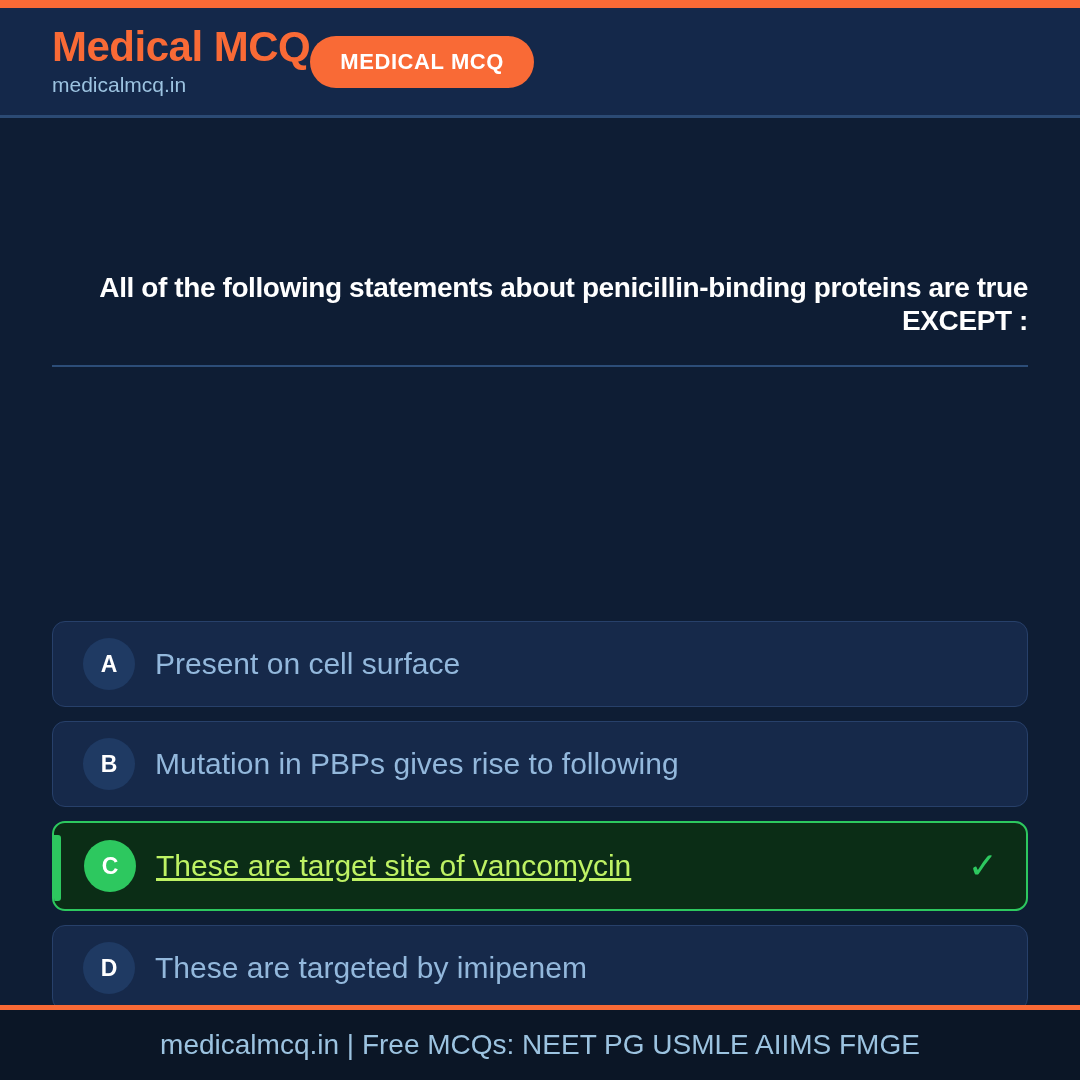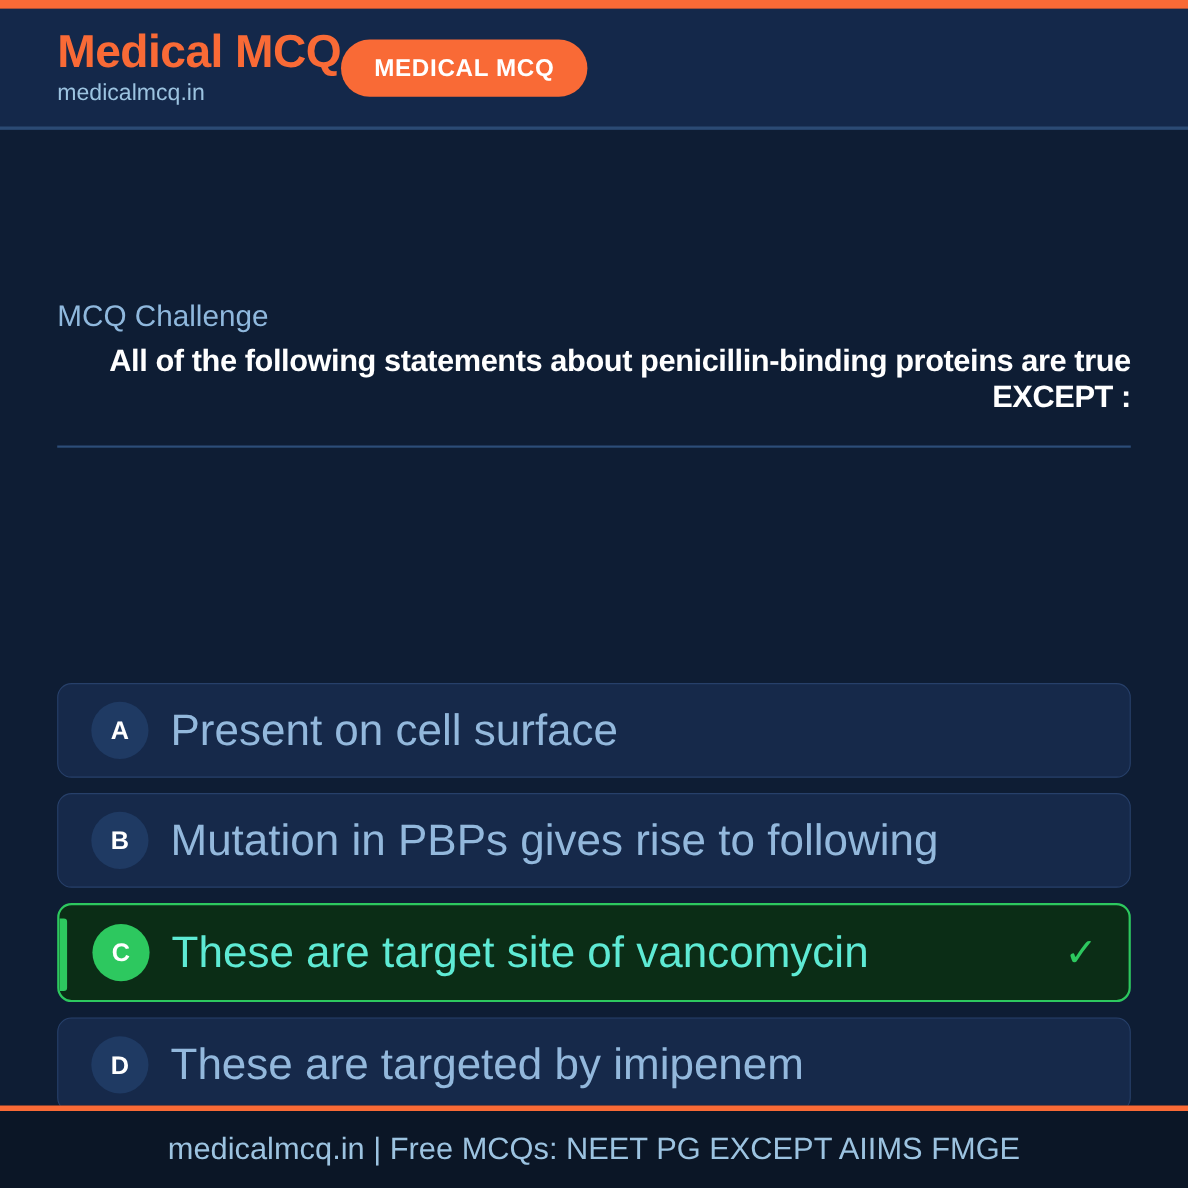--- a/index.html
+++ b/index.html
@@ -90,23 +90,23 @@
   .opt-badge {
     width:52px; height:52px; min-width:52px;
     border-radius:50%;
     background:#1f3a63; color:#ffffff;
     font-size:23px; font-weight:bold;
     display:flex; align-items:center; justify-content:center;
     margin-right:20px;
   }
   .option.correct .opt-badge { background:#2dc85f; color:#ffffff; }
   .opt-text {
-    font-size:40px; color:#93b8dc; line-height:1.2; flex:1;
+    font-size:30px; color:#93b8dc; line-height:1.2; flex:1;
   }
-  .option.correct .opt-text { color:#5eead4; }
+  .option.correct .opt-text { color:#bef264;text-decoration:underline; }
   .opt-check {
     font-size:36px; color:#2dc85f; line-height:1;
     margin-left:16px; display:none;
   }
   .option.correct .opt-check { display:block; }
 
   
   #footer {
     position:absolute; bottom:0; left:0;
     width:1080px; height:75px;
@@ -127,21 +127,20 @@
   <div id="brand-block">
     <div id="brand-title">Medical MCQ</div>
     <div id="brand-subtitle">medicalmcq.in</div>
   </div>
   <div id="header-badge">MEDICAL MCQ</div>
 </div>
 
 <div id="main">
 
   <div id="question-zone">
-    <div id="kicker">MCQ Challenge</div>
     <div id="question-text">All of the following statements about penicillin-binding proteins are true EXCEPT :</div>
     <div id="question-divider"></div>
   </div>
 
   <div id="options">
 
     <div class="option">
 
       <div class="opt-badge">A</div>
       <div class="opt-text">Present on cell surface</div>
@@ -166,14 +165,14 @@
 
       <div class="opt-badge">D</div>
       <div class="opt-text">These are targeted by imipenem</div>
 
     </div>
 
   </div>
 </div>
 
 <div id="footer">
-  <div id="footer-text">medicalmcq.in  |  Free MCQs: NEET PG  EXCEPT  AIIMS  FMGE</div>
+  <div id="footer-text">medicalmcq.in  |  Free MCQs: NEET PG  USMLE  AIIMS  FMGE</div>
 </div>
 
 </body></html>

